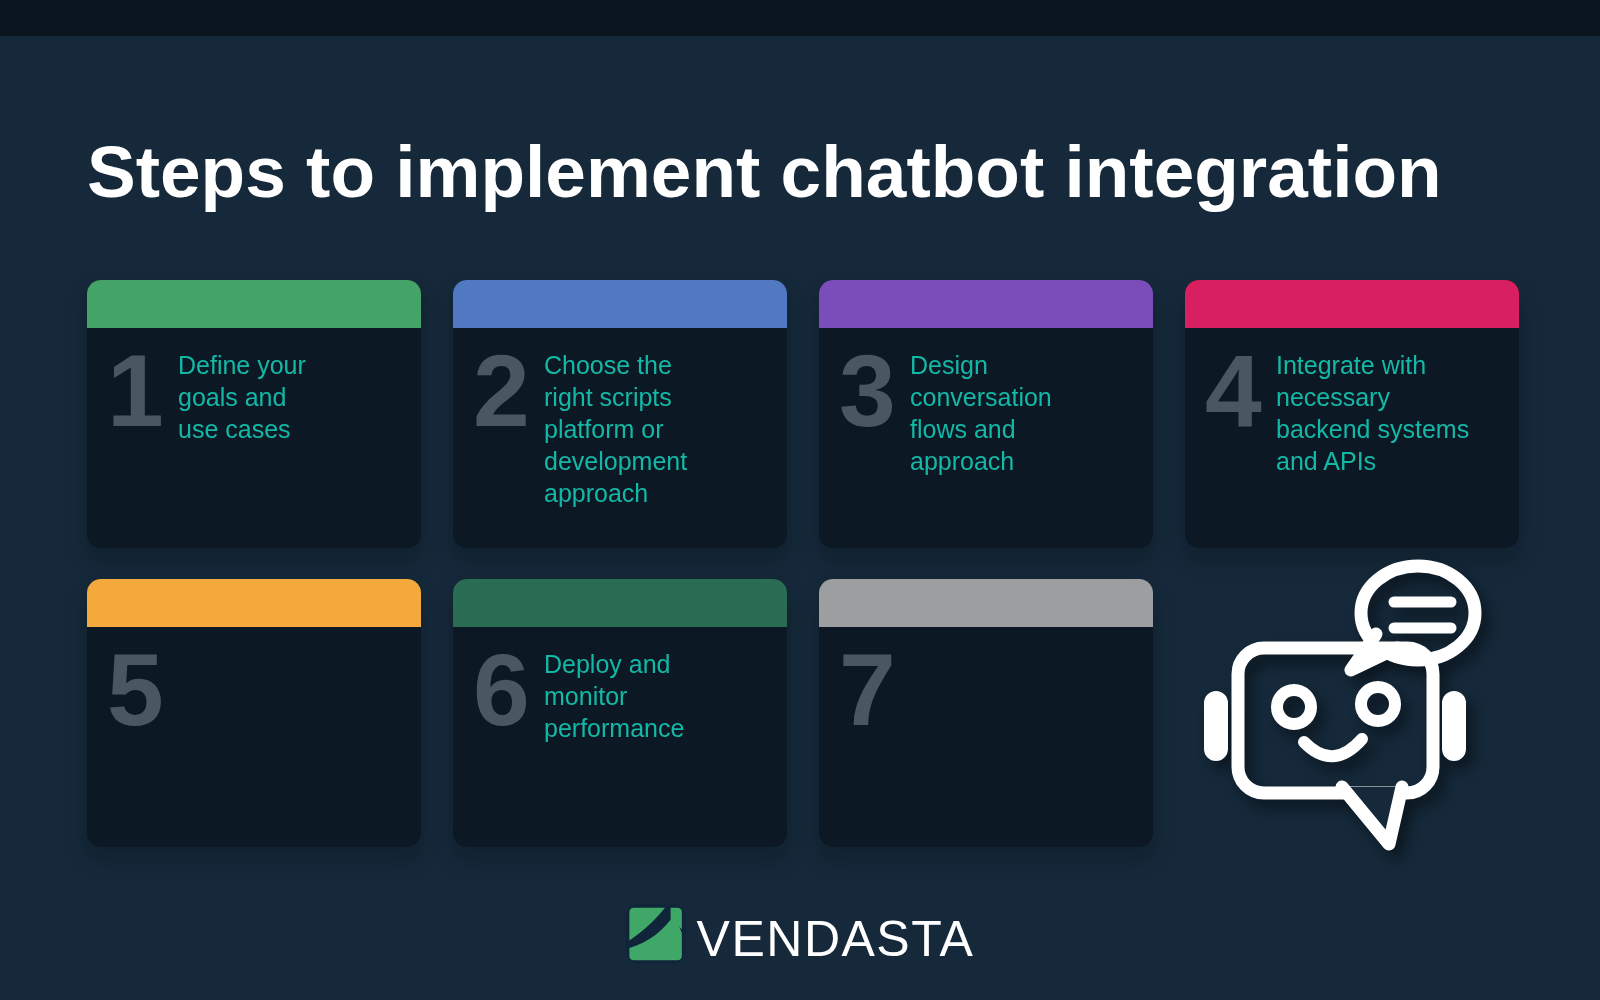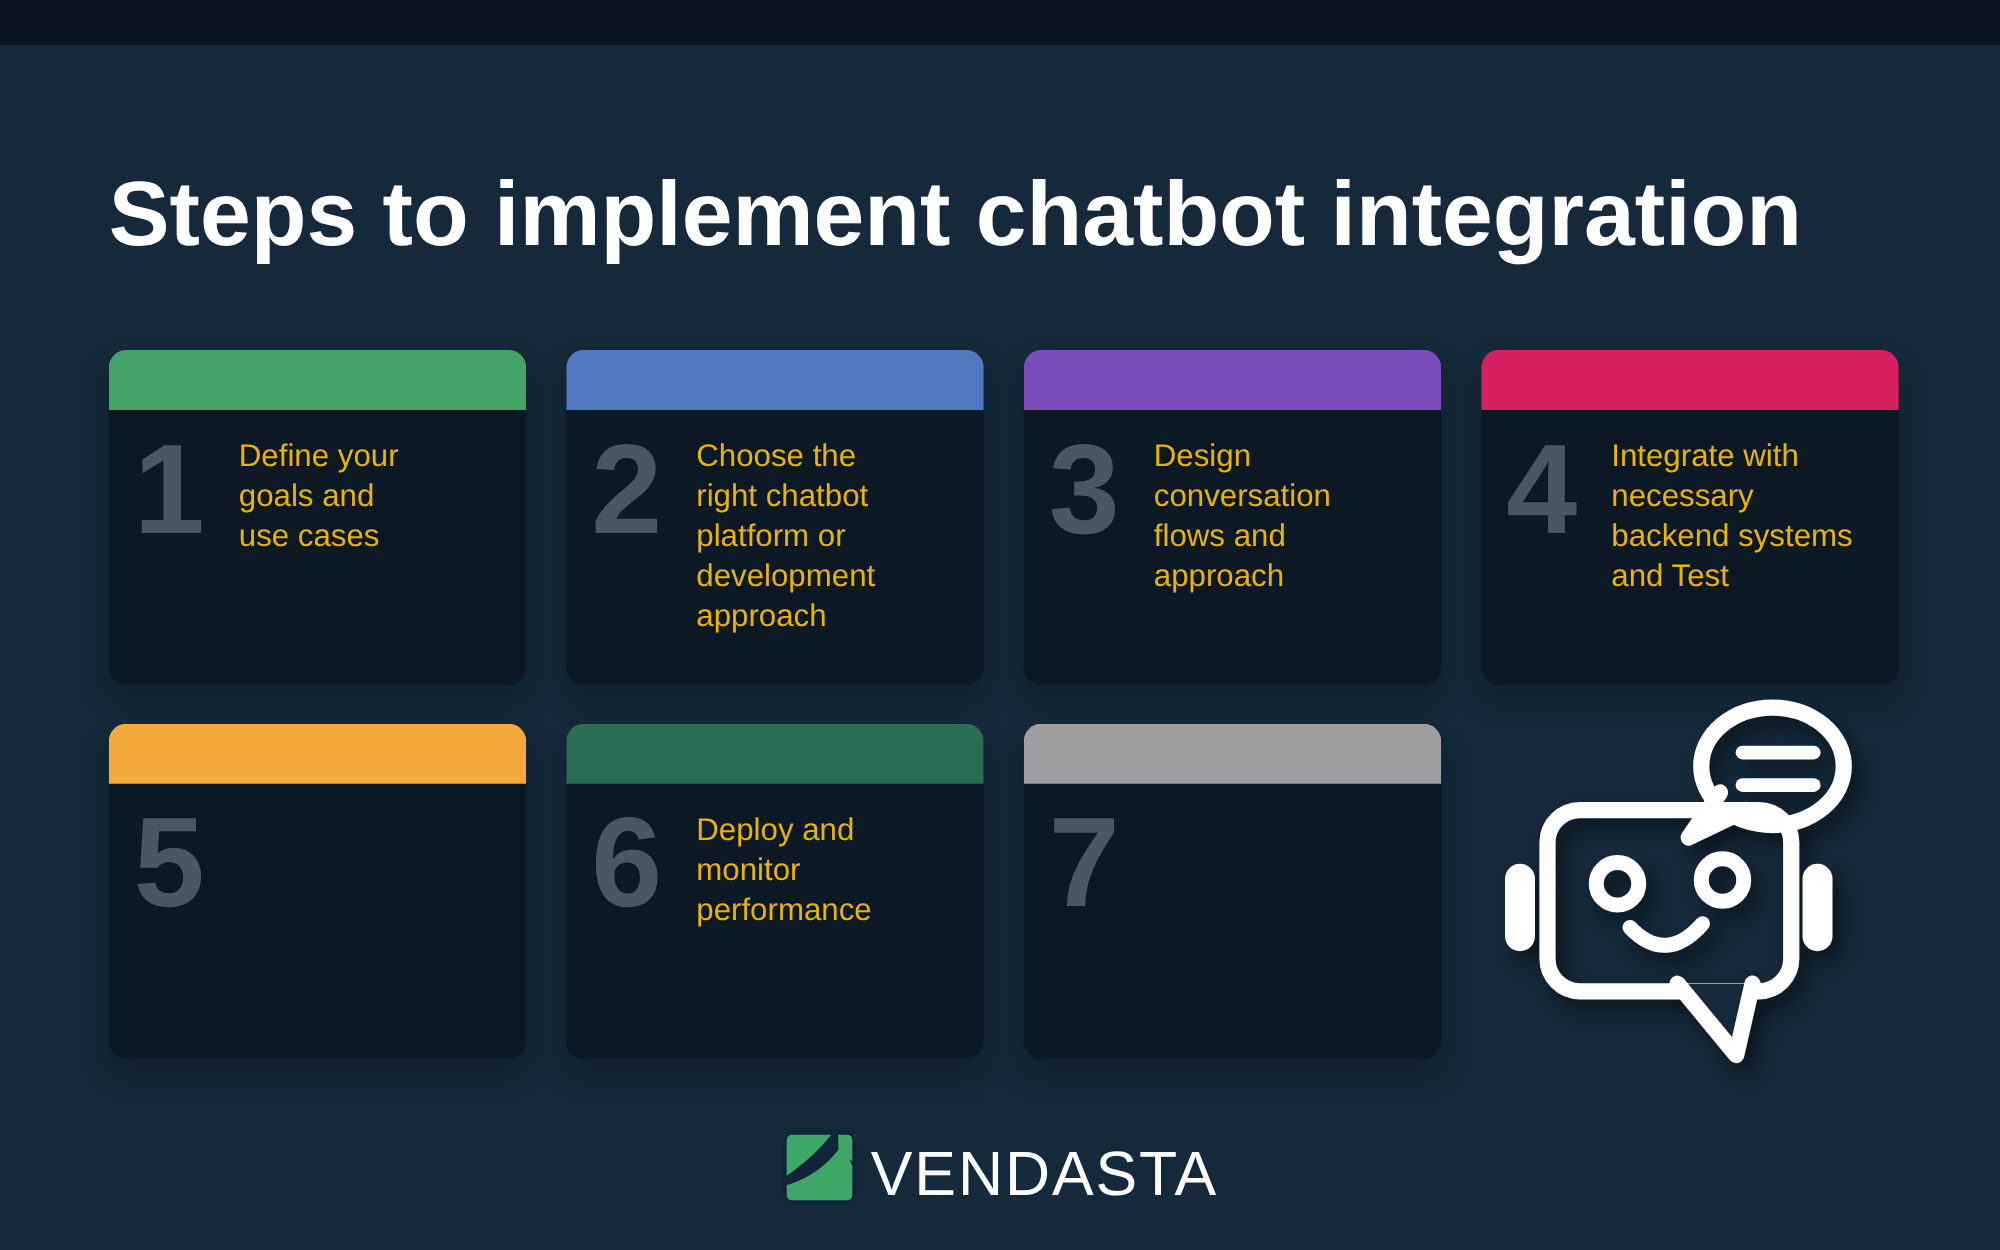--- a/index.html
+++ b/index.html
@@ -41,26 +41,26 @@
   .num {
     position:absolute;
     left:20px; top:12px;
     font-size:102px;
     line-height:1;
     font-weight:700;
     color:#4a5763;
   }
   .step-text {
     position:absolute;
-    left:104px; top:21px;
+    left:91px; top:21px;
     width:236px;
     font-size:25px;
     line-height:32px;
     font-weight:400;
-    color:#eab308;
+    color:#14b8a6;
     white-space:pre-line;
   }
   .robot-cell { position:relative; width:334px; height:268px; }
   .robot-svg {
     position:absolute;
     left:-15px; top:-38px;
     width:320px; height:335px;
     filter:drop-shadow(7px 9px 7px rgba(0,0,0,0.45));
   }
   .brand {
@@ -98,21 +98,21 @@
 goals and
 use cases</div>
       </div>
     </div>
 
     <div class="card">
       <div class="card-accent" style="background: rgb(80, 121, 193);"></div>
       <div class="card-body">
         <div class="num">2</div>
         <div class="step-text">Choose the
-right chatbot
+right scripts
 platform or
 development
 approach</div>
       </div>
     </div>
 
     <div class="card">
       <div class="card-accent" style="background: rgb(123, 77, 186);"></div>
       <div class="card-body">
         <div class="num">3</div>
@@ -123,21 +123,21 @@
       </div>
     </div>
 
     <div class="card">
       <div class="card-accent" style="background: rgb(216, 31, 96);"></div>
       <div class="card-body">
         <div class="num">4</div>
         <div class="step-text">Integrate with
 necessary
 backend systems
-and Test</div>
+and APIs</div>
       </div>
     </div>
 
     <div class="card">
       <div class="card-accent" style="background: rgb(244, 169, 60);"></div>
       <div class="card-body">
         <div class="num">5</div>
       </div>
     </div>
 

